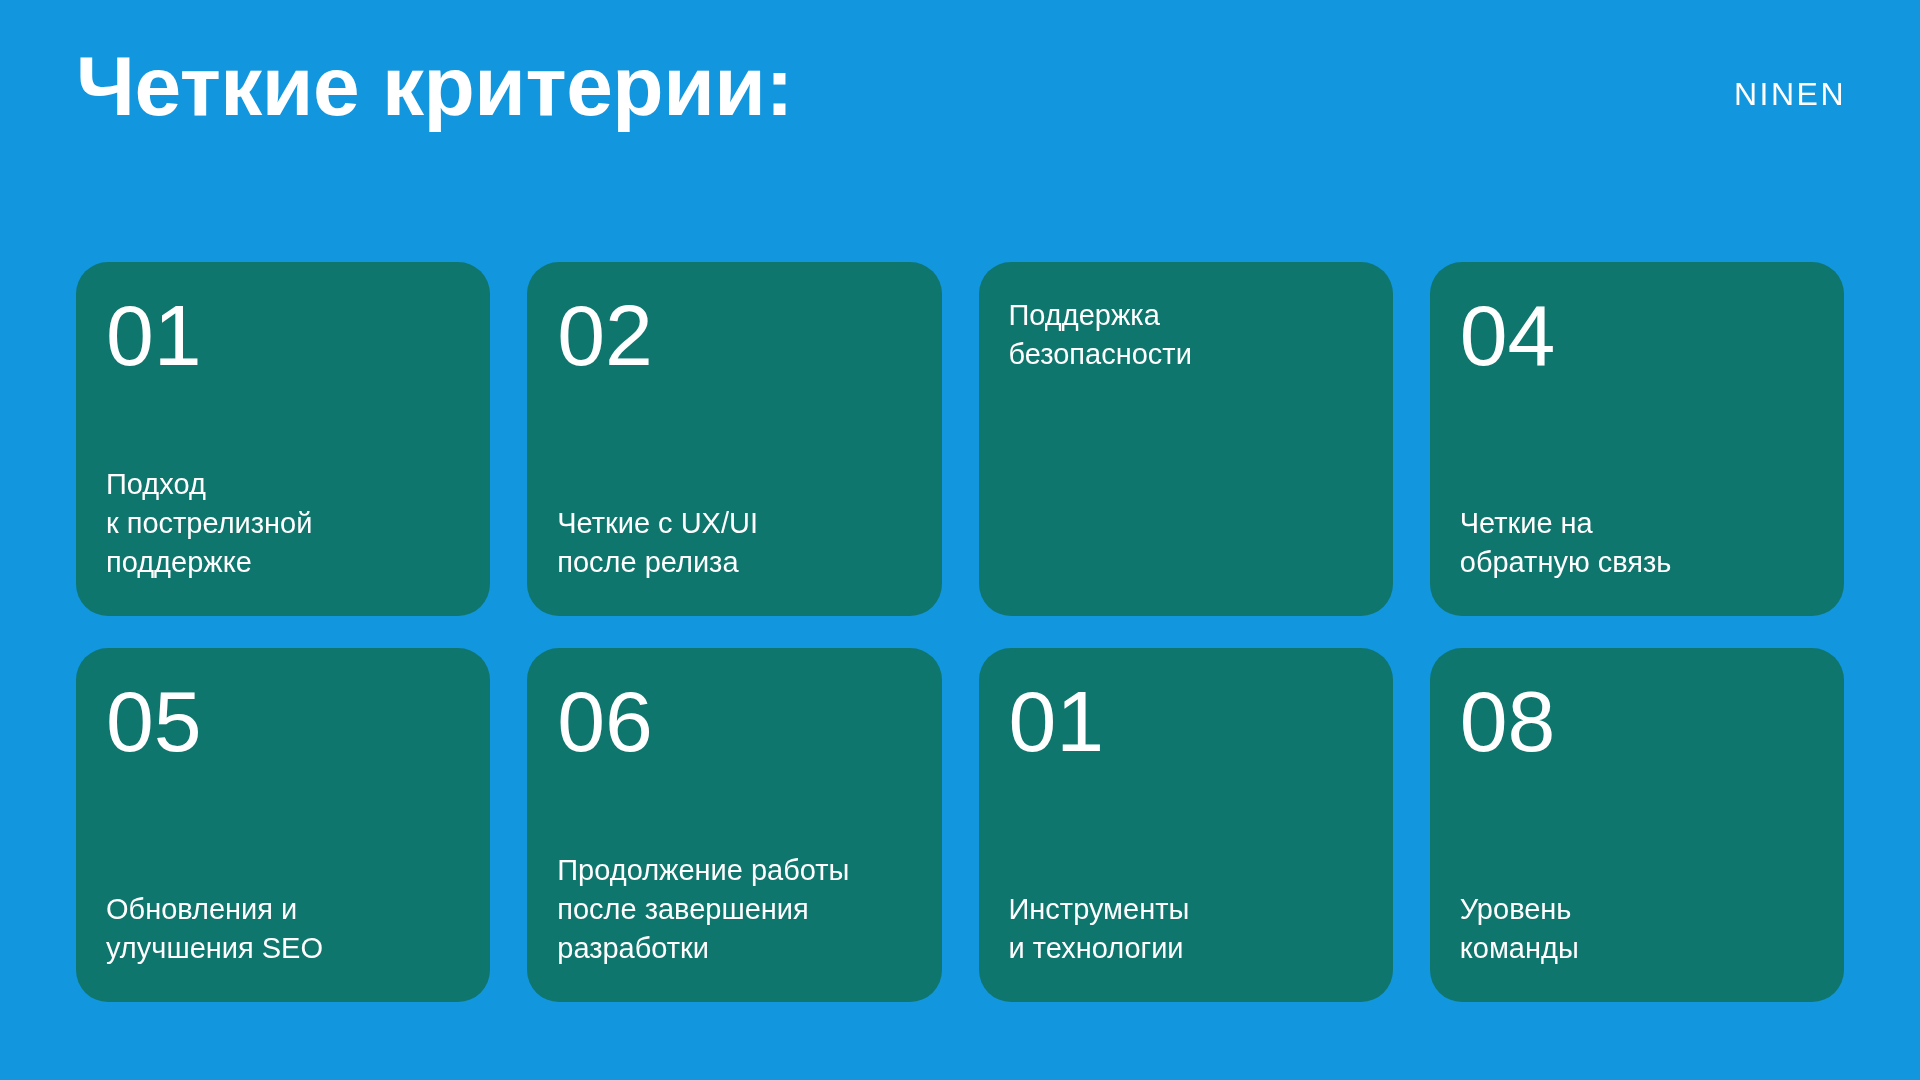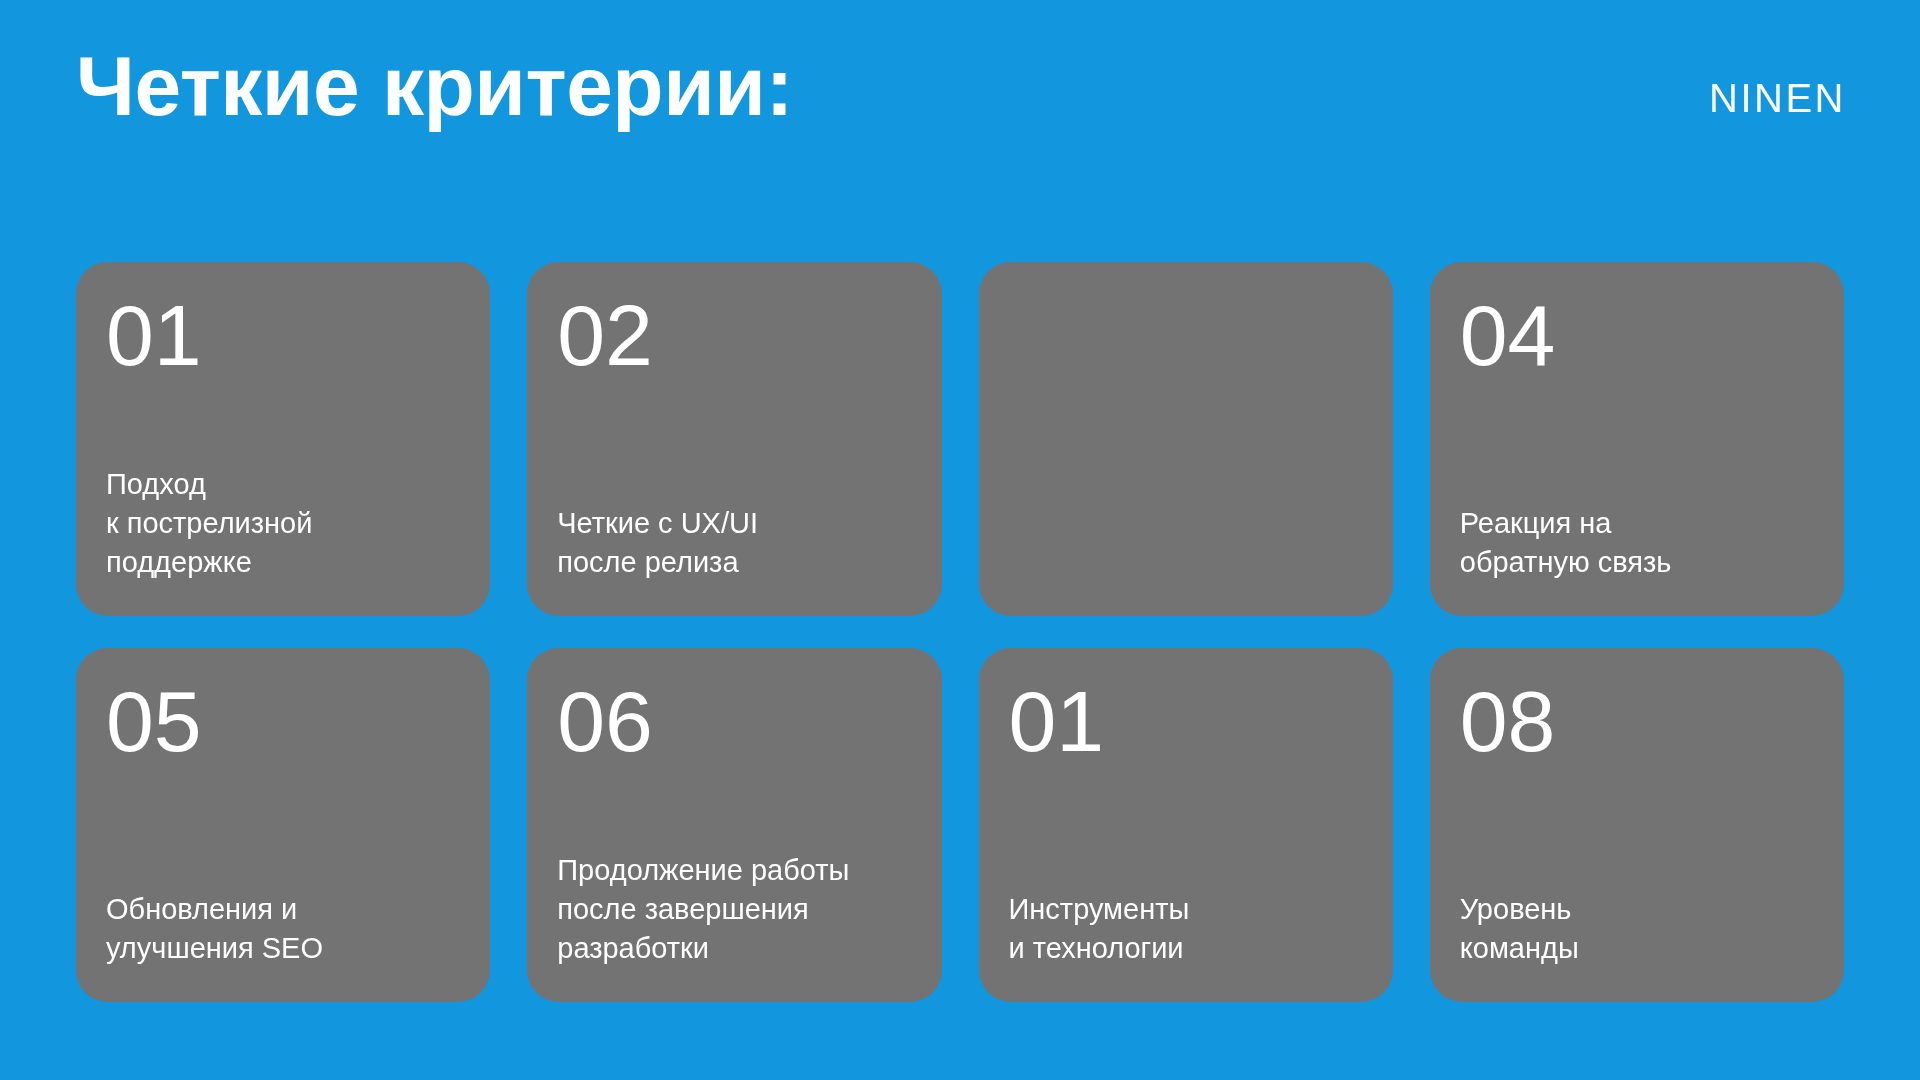--- a/index.html
+++ b/index.html
@@ -42,21 +42,21 @@
     font-weight:700;
     letter-spacing:-0.5px;
     color:#ffffff;
     white-space:nowrap;
   }
 
   .brand-logo {
     position:absolute;
     right:74px;
     top:78px;
-    font-size:40px;
+    font-size:32px;
     line-height:1;
     font-weight:400;
     letter-spacing:2.5px;
     color:#ffffff;
     white-space:nowrap;
   }
 
   
   .cards-grid {
     position:absolute;
@@ -66,21 +66,21 @@
     height:740px;
     display:grid;
     grid-template-columns:repeat(4, 1fr);
     grid-template-rows:repeat(2, 354px);
     column-gap:37px;
     row-gap:32px;
   }
 
   .card {
     position:relative;
-    background:#737373;
+    background:#0f766e;
     border-radius:32px;
     padding:34px 30px 30px 30px;
     display:flex;
     flex-direction:column;
     justify-content:space-between;
     overflow:hidden;
   }
 
   .card-number {
     font-size:86px;
@@ -120,25 +120,27 @@
 поддержке</div>
     </div>
 
     <div class="card">
       <div class="card-number">02</div>
       <div class="card-label">Четкие с UX/UI
 после релиза</div>
     </div>
 
     <div class="card">
+      <div class="card-label">Поддержка
+безопасности</div>
     </div>
 
     <div class="card">
       <div class="card-number">04</div>
-      <div class="card-label">Реакция на
+      <div class="card-label">Четкие на
 обратную связь</div>
     </div>
 
     <div class="card">
       <div class="card-number">05</div>
       <div class="card-label">Обновления и
 улучшения SEO</div>
     </div>
 
     <div class="card">

